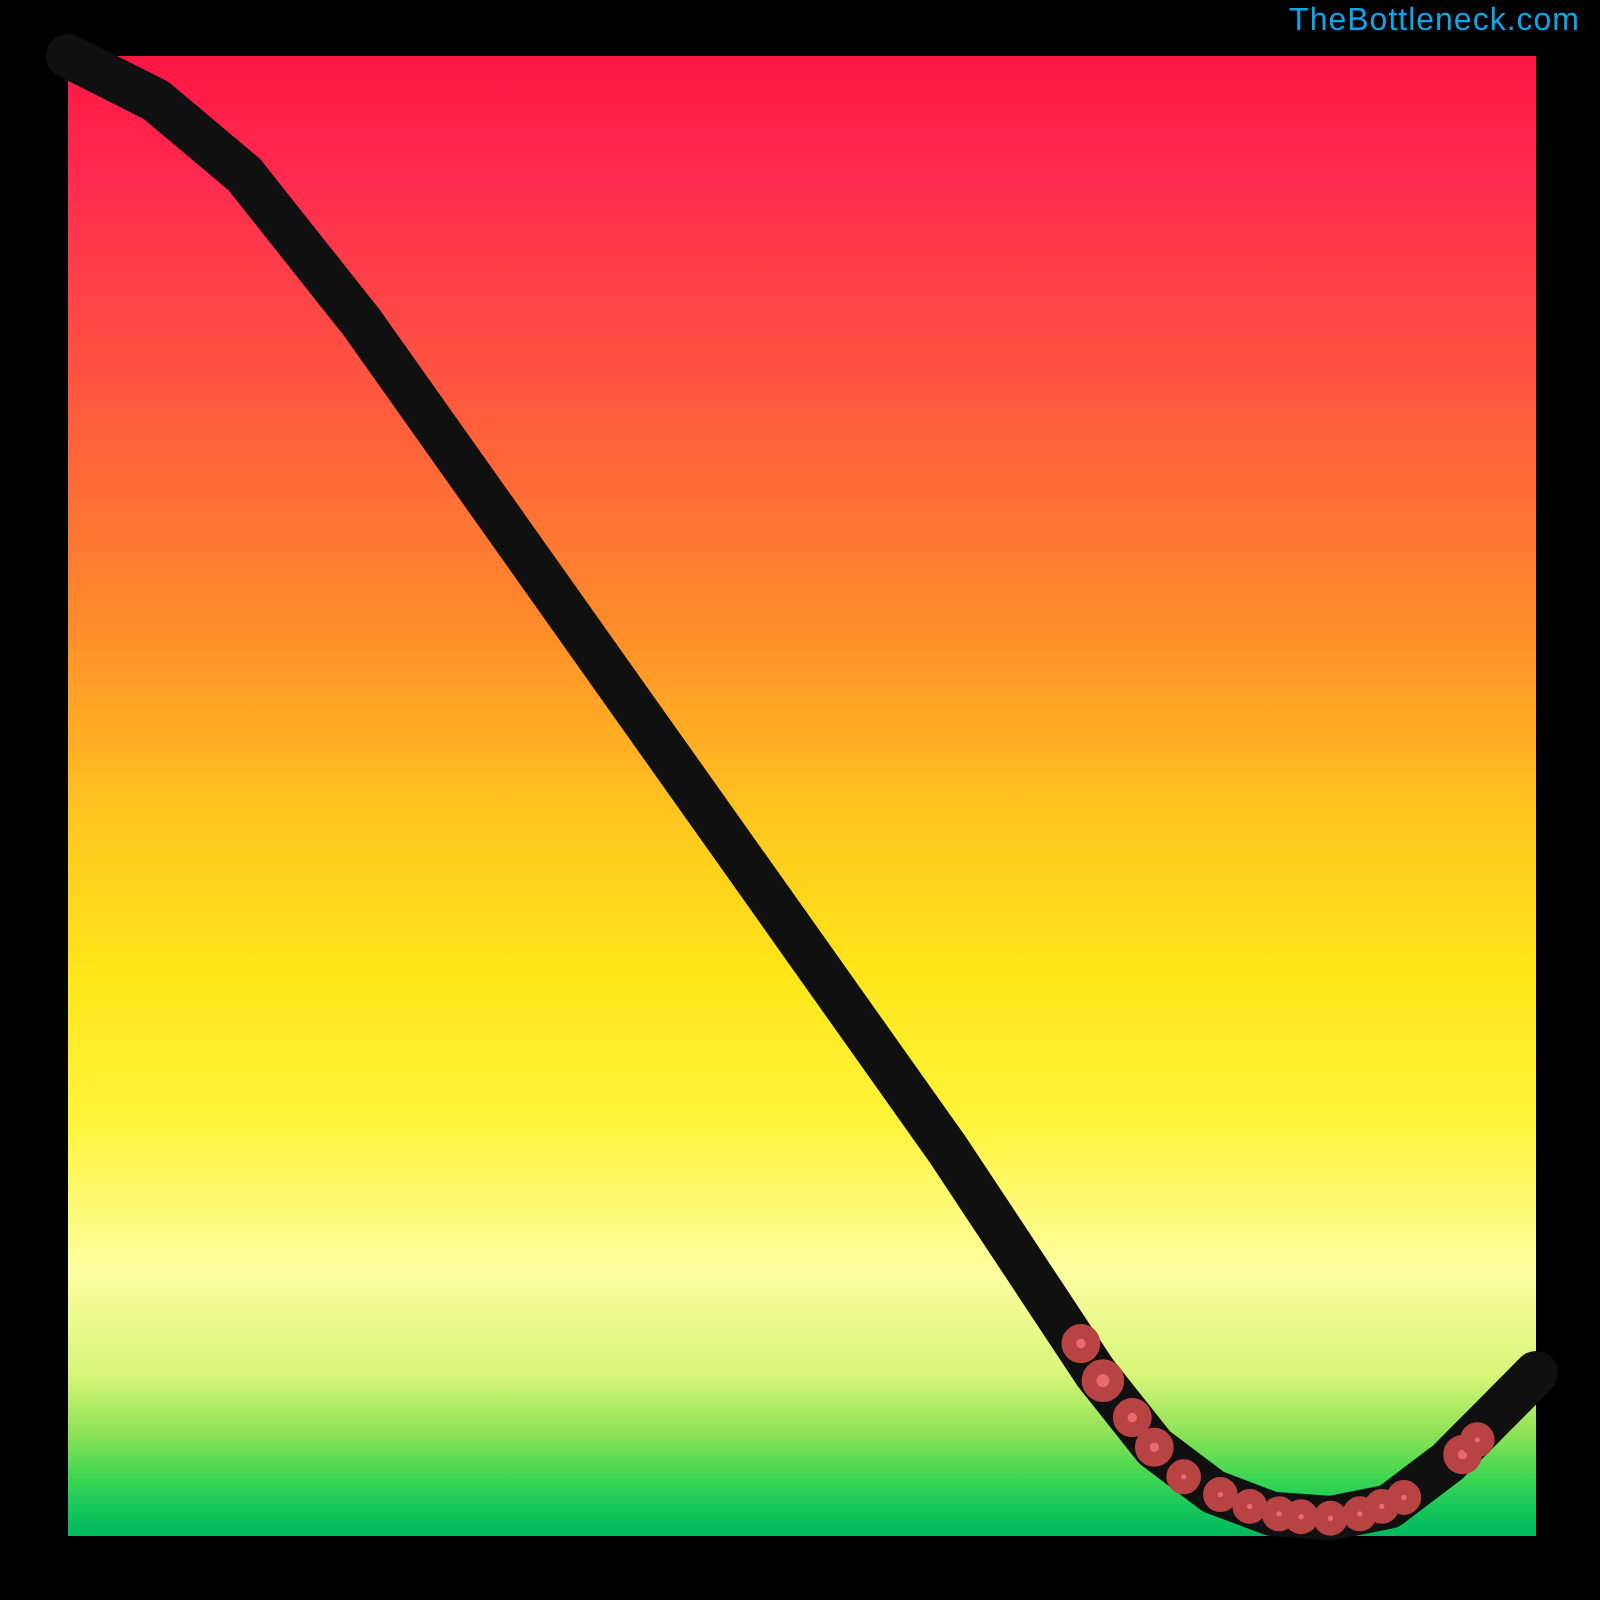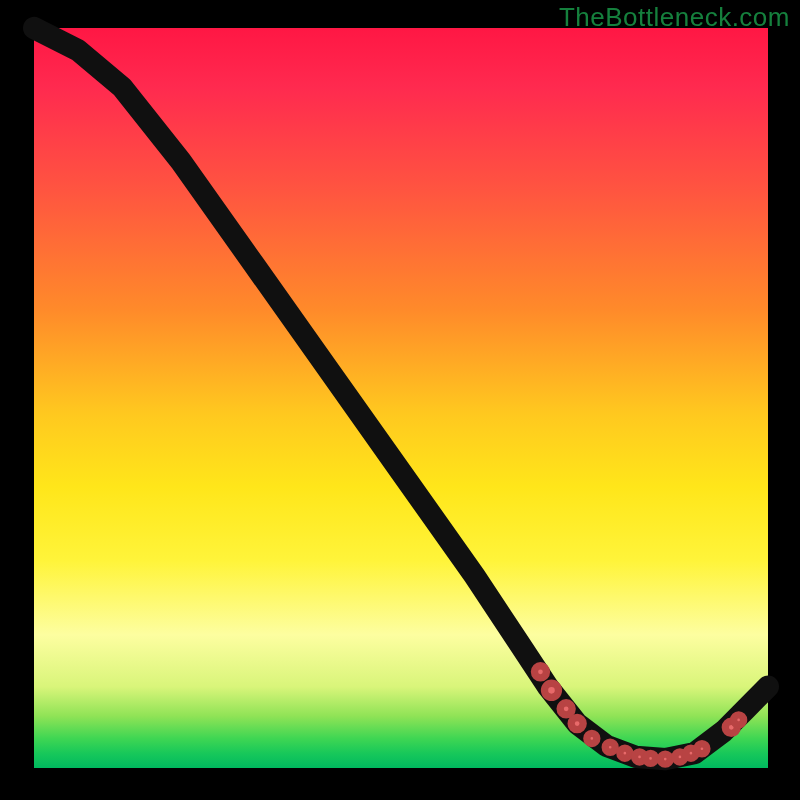--- a/index.html
+++ b/index.html
@@ -13,22 +13,22 @@
   }
   .wrap {
     position: relative;
     width: 800px;
     height: 800px;
   }
   .attribution {
     position: absolute;
     top: 2px;
     right: 10px;
-    color: #15803d;
-    font-size: 26px;
+    color: #0ea5e9;
+    font-size: 16px;
     letter-spacing: 0.5px;
     text-align: right;
   }
   .plot {
     position: absolute;
     left: 34px;
     top: 28px;
     width: 734px;
     height: 740px;
   }

